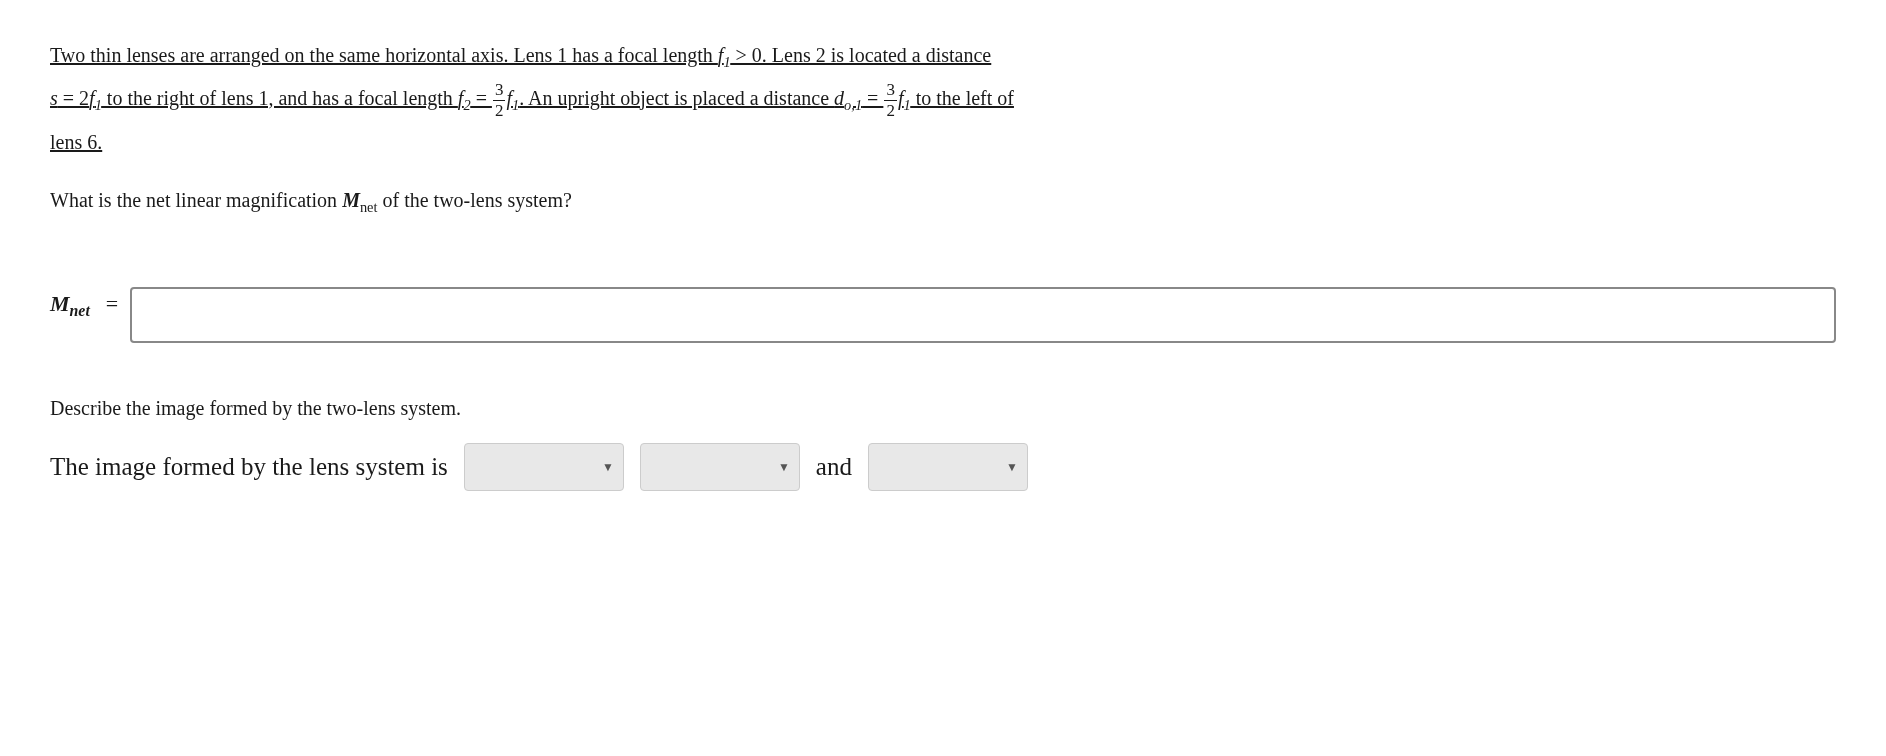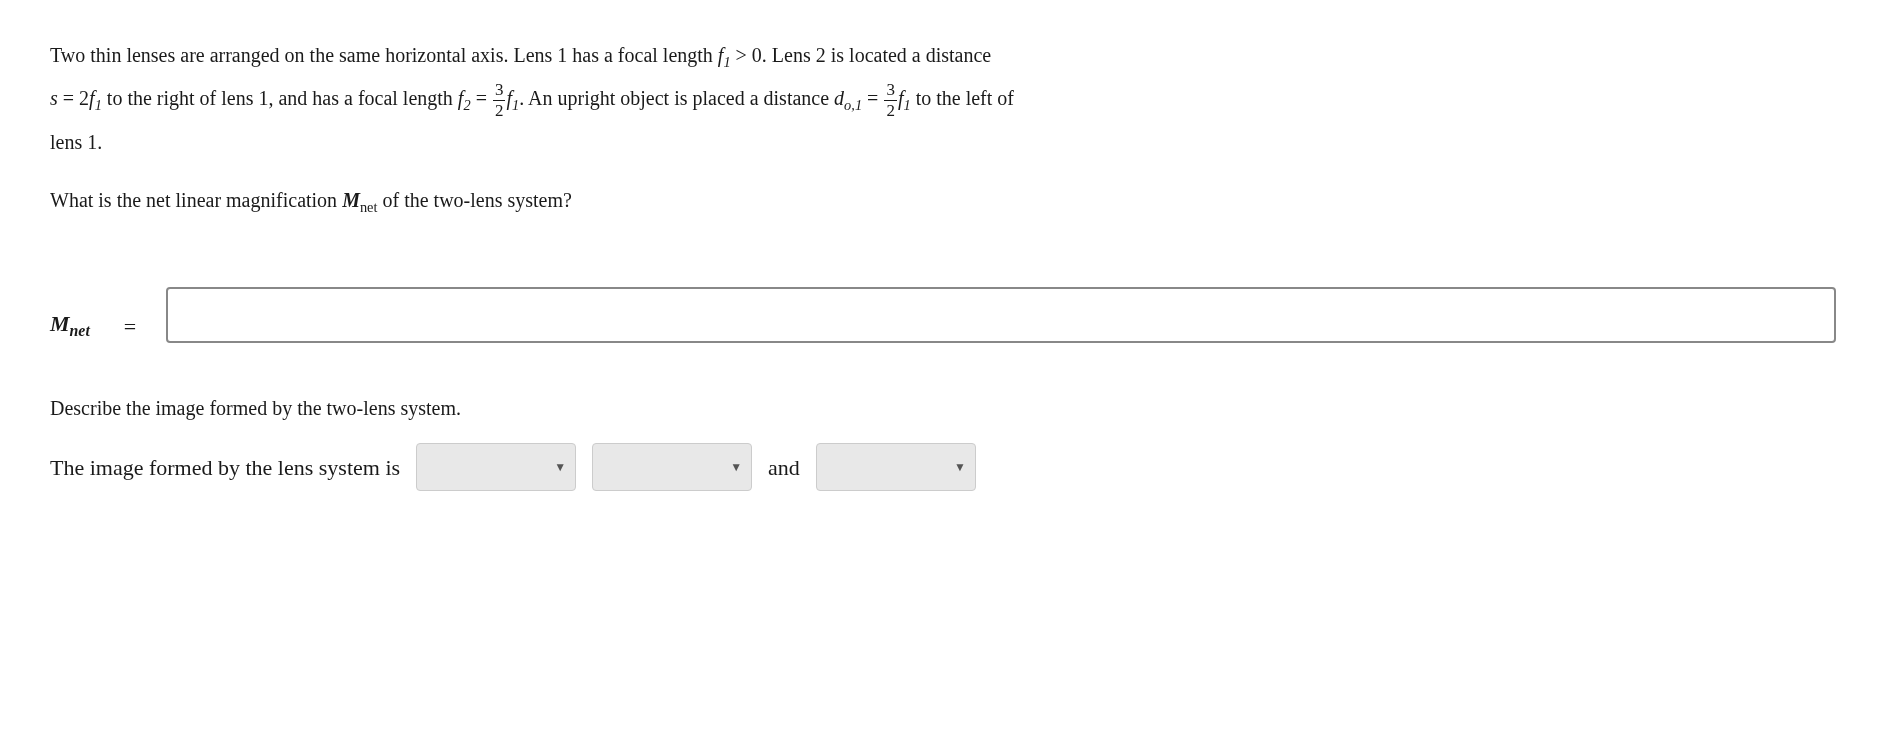--- a/index.html
+++ b/index.html
@@ -17,32 +17,33 @@
       line-height: 1.5;
     }
 
     .problem-text {
       margin-bottom: 28px;
       max-width: 1780px;
     }
 
     .problem-text p {
       margin-bottom: 6px;
+      text-decoration: underline;
     }
 
     .question-text {
       margin-bottom: 68px;
       font-size: 20px;
     }
 
     .answer-row {
       display: flex;
-      align-items: flex-end;
+      align-items: flex-start;
       margin-bottom: 50px;
-      gap: 26px;
+      gap: 8px;
     }
 
     .answer-label {
       font-size: 22px;
       font-style: italic;
       font-weight: bold;
       white-space: nowrap;
       margin-right: 8px;
     }
 
@@ -63,21 +64,21 @@
     }
 
     .image-description-row {
       display: flex;
       align-items: center;
       gap: 16px;
       flex-wrap: wrap;
     }
 
     .image-description-row .static-text {
-      font-size: 22px;
+      font-size: 25px;
       white-space: nowrap;
     }
 
     .dropdown-wrapper {
       position: relative;
       display: inline-flex;
       align-items: center;
     }
 
     .dropdown-select {
@@ -160,21 +161,21 @@
     </span><span class="math-italic">f</span><span class="math-sub math-italic">1</span>.
     An upright object is placed a distance
     <span class="math-italic">d</span><span class="math-sub math-italic">o,1</span>
     =
     <span class="frac">
       <span class="num">3</span>
       <span class="den">2</span>
     </span><span class="math-italic">f</span><span class="math-sub math-italic">1</span>
     to the left of
   </p>
-  <p>lens 1.</p>
+  <p>lens 6.</p>
 </div>
 
 <div class="question-text">
   <p>
     What is the net linear magnification
     <span class="math-italic bold">M</span><span class="math-sub">net</span>
     of the two-lens system?
   </p>
 </div>
 

